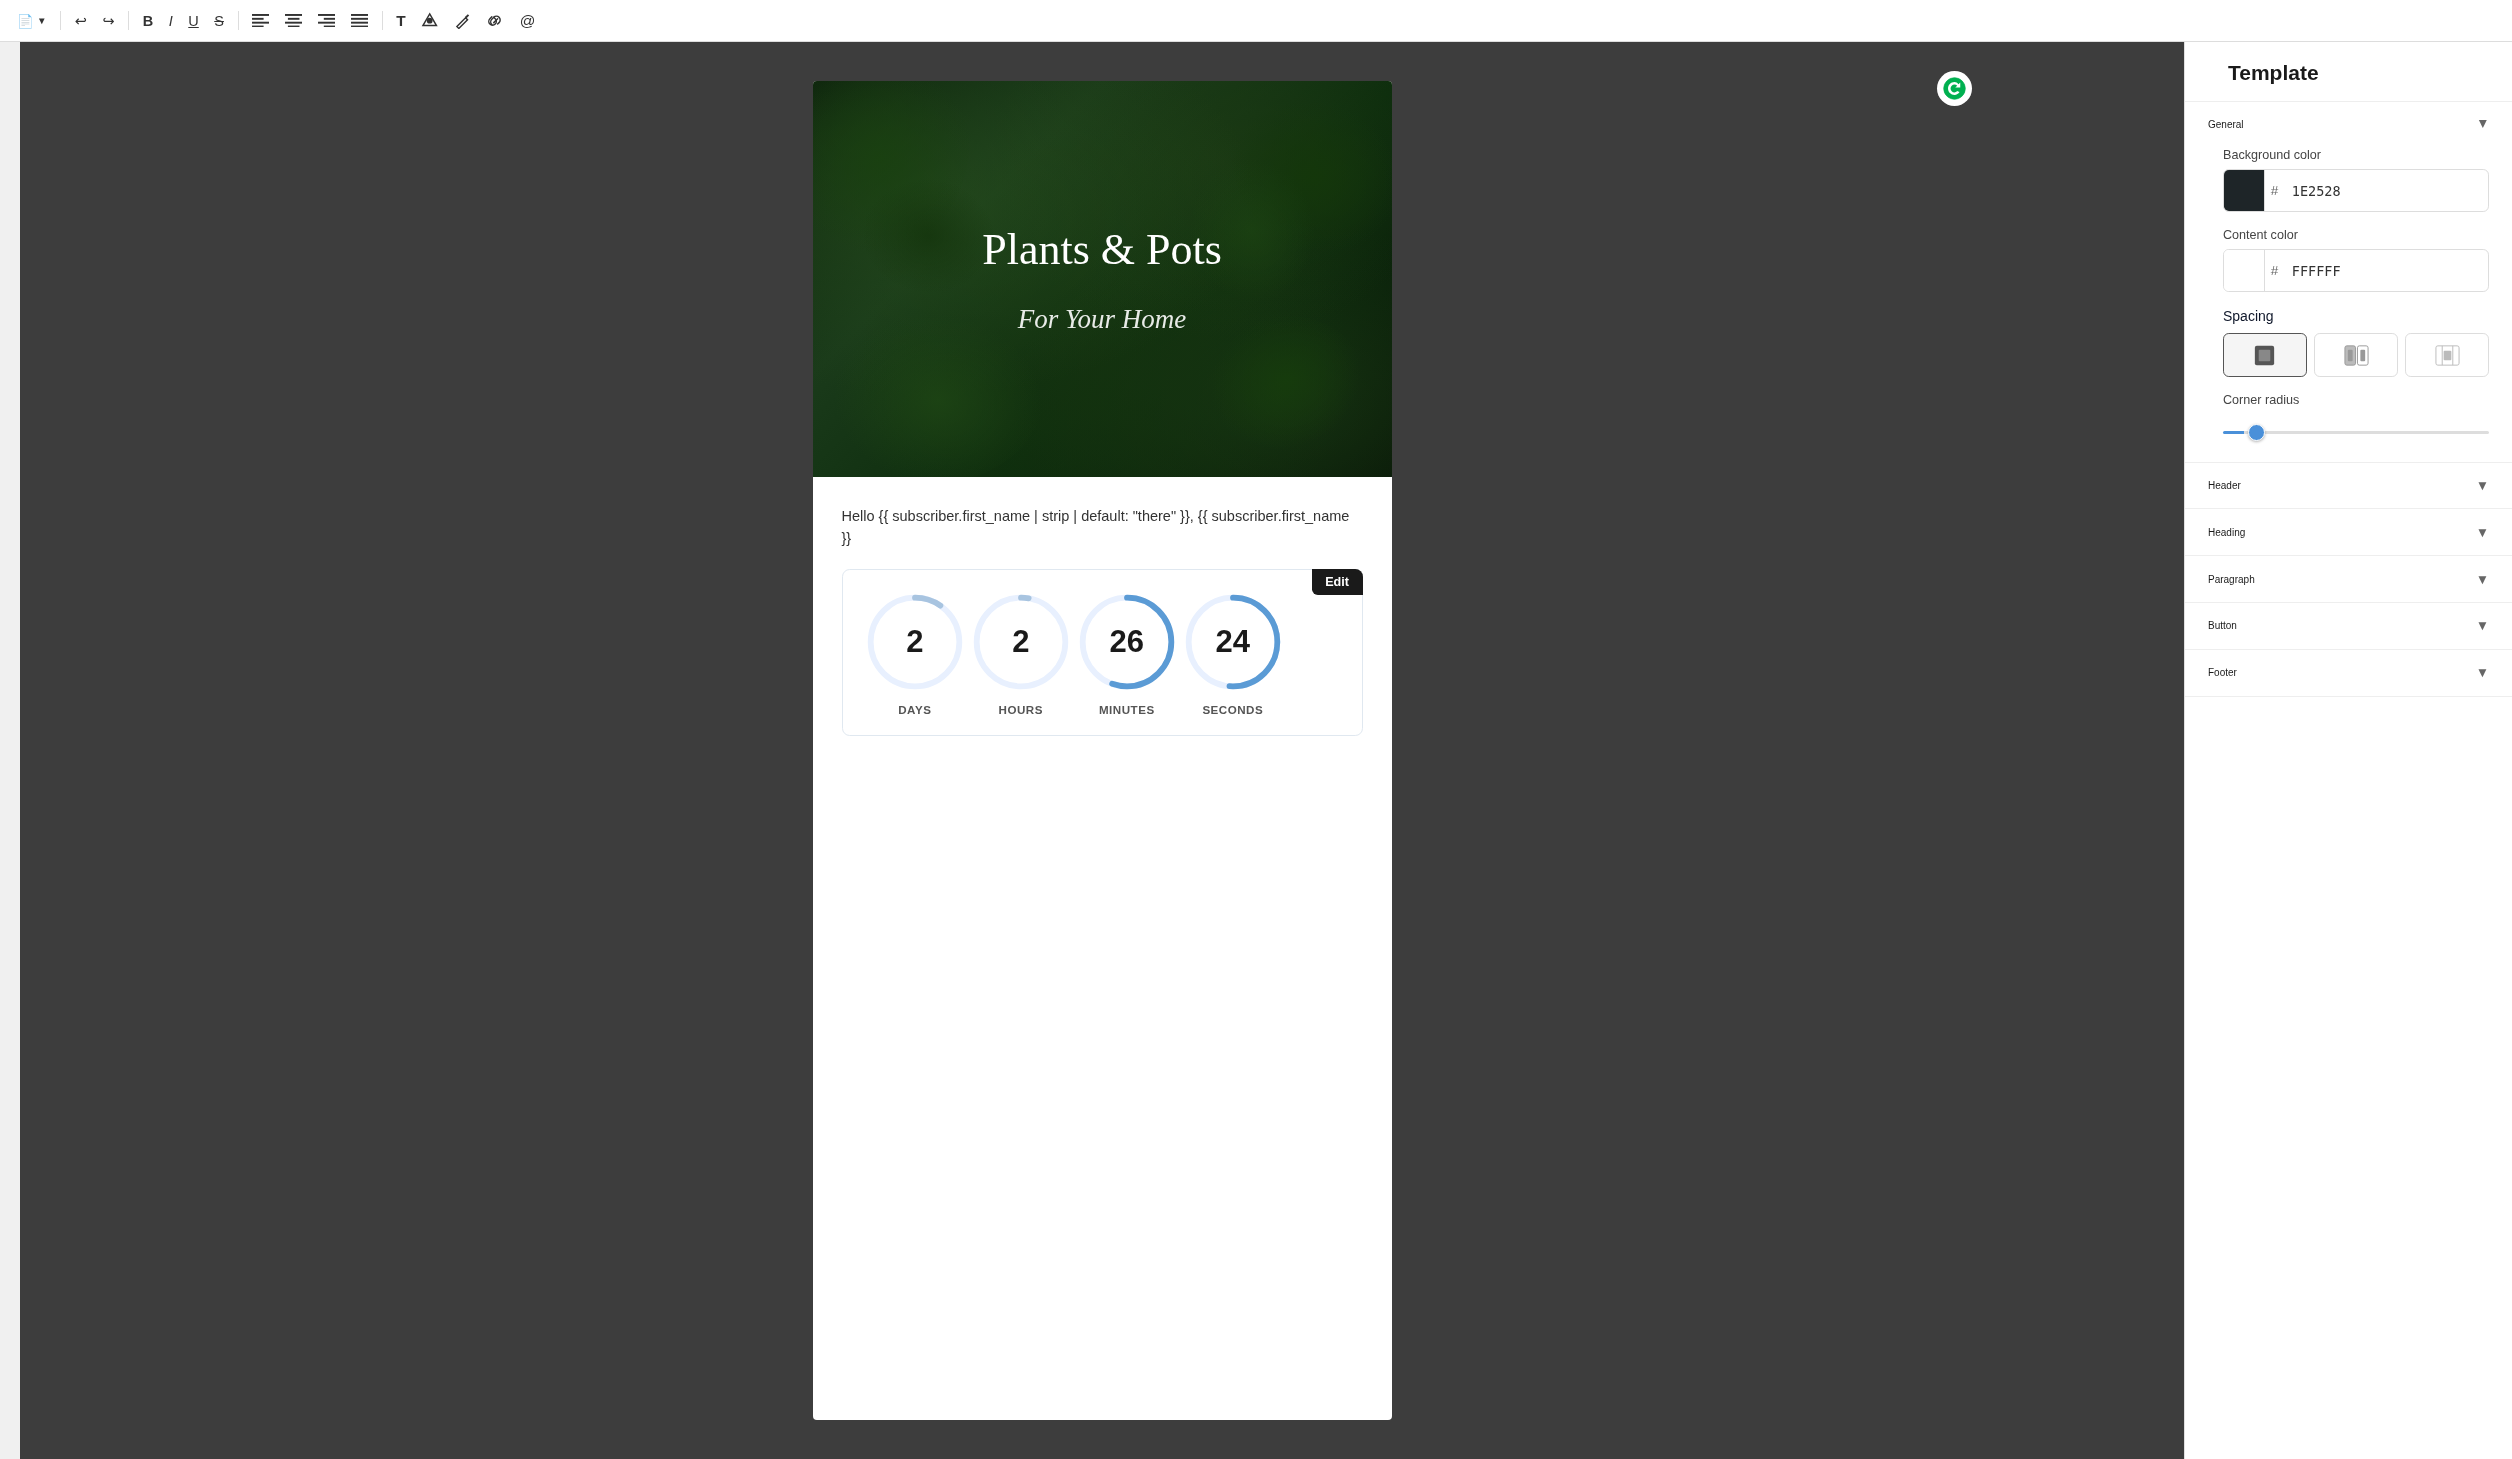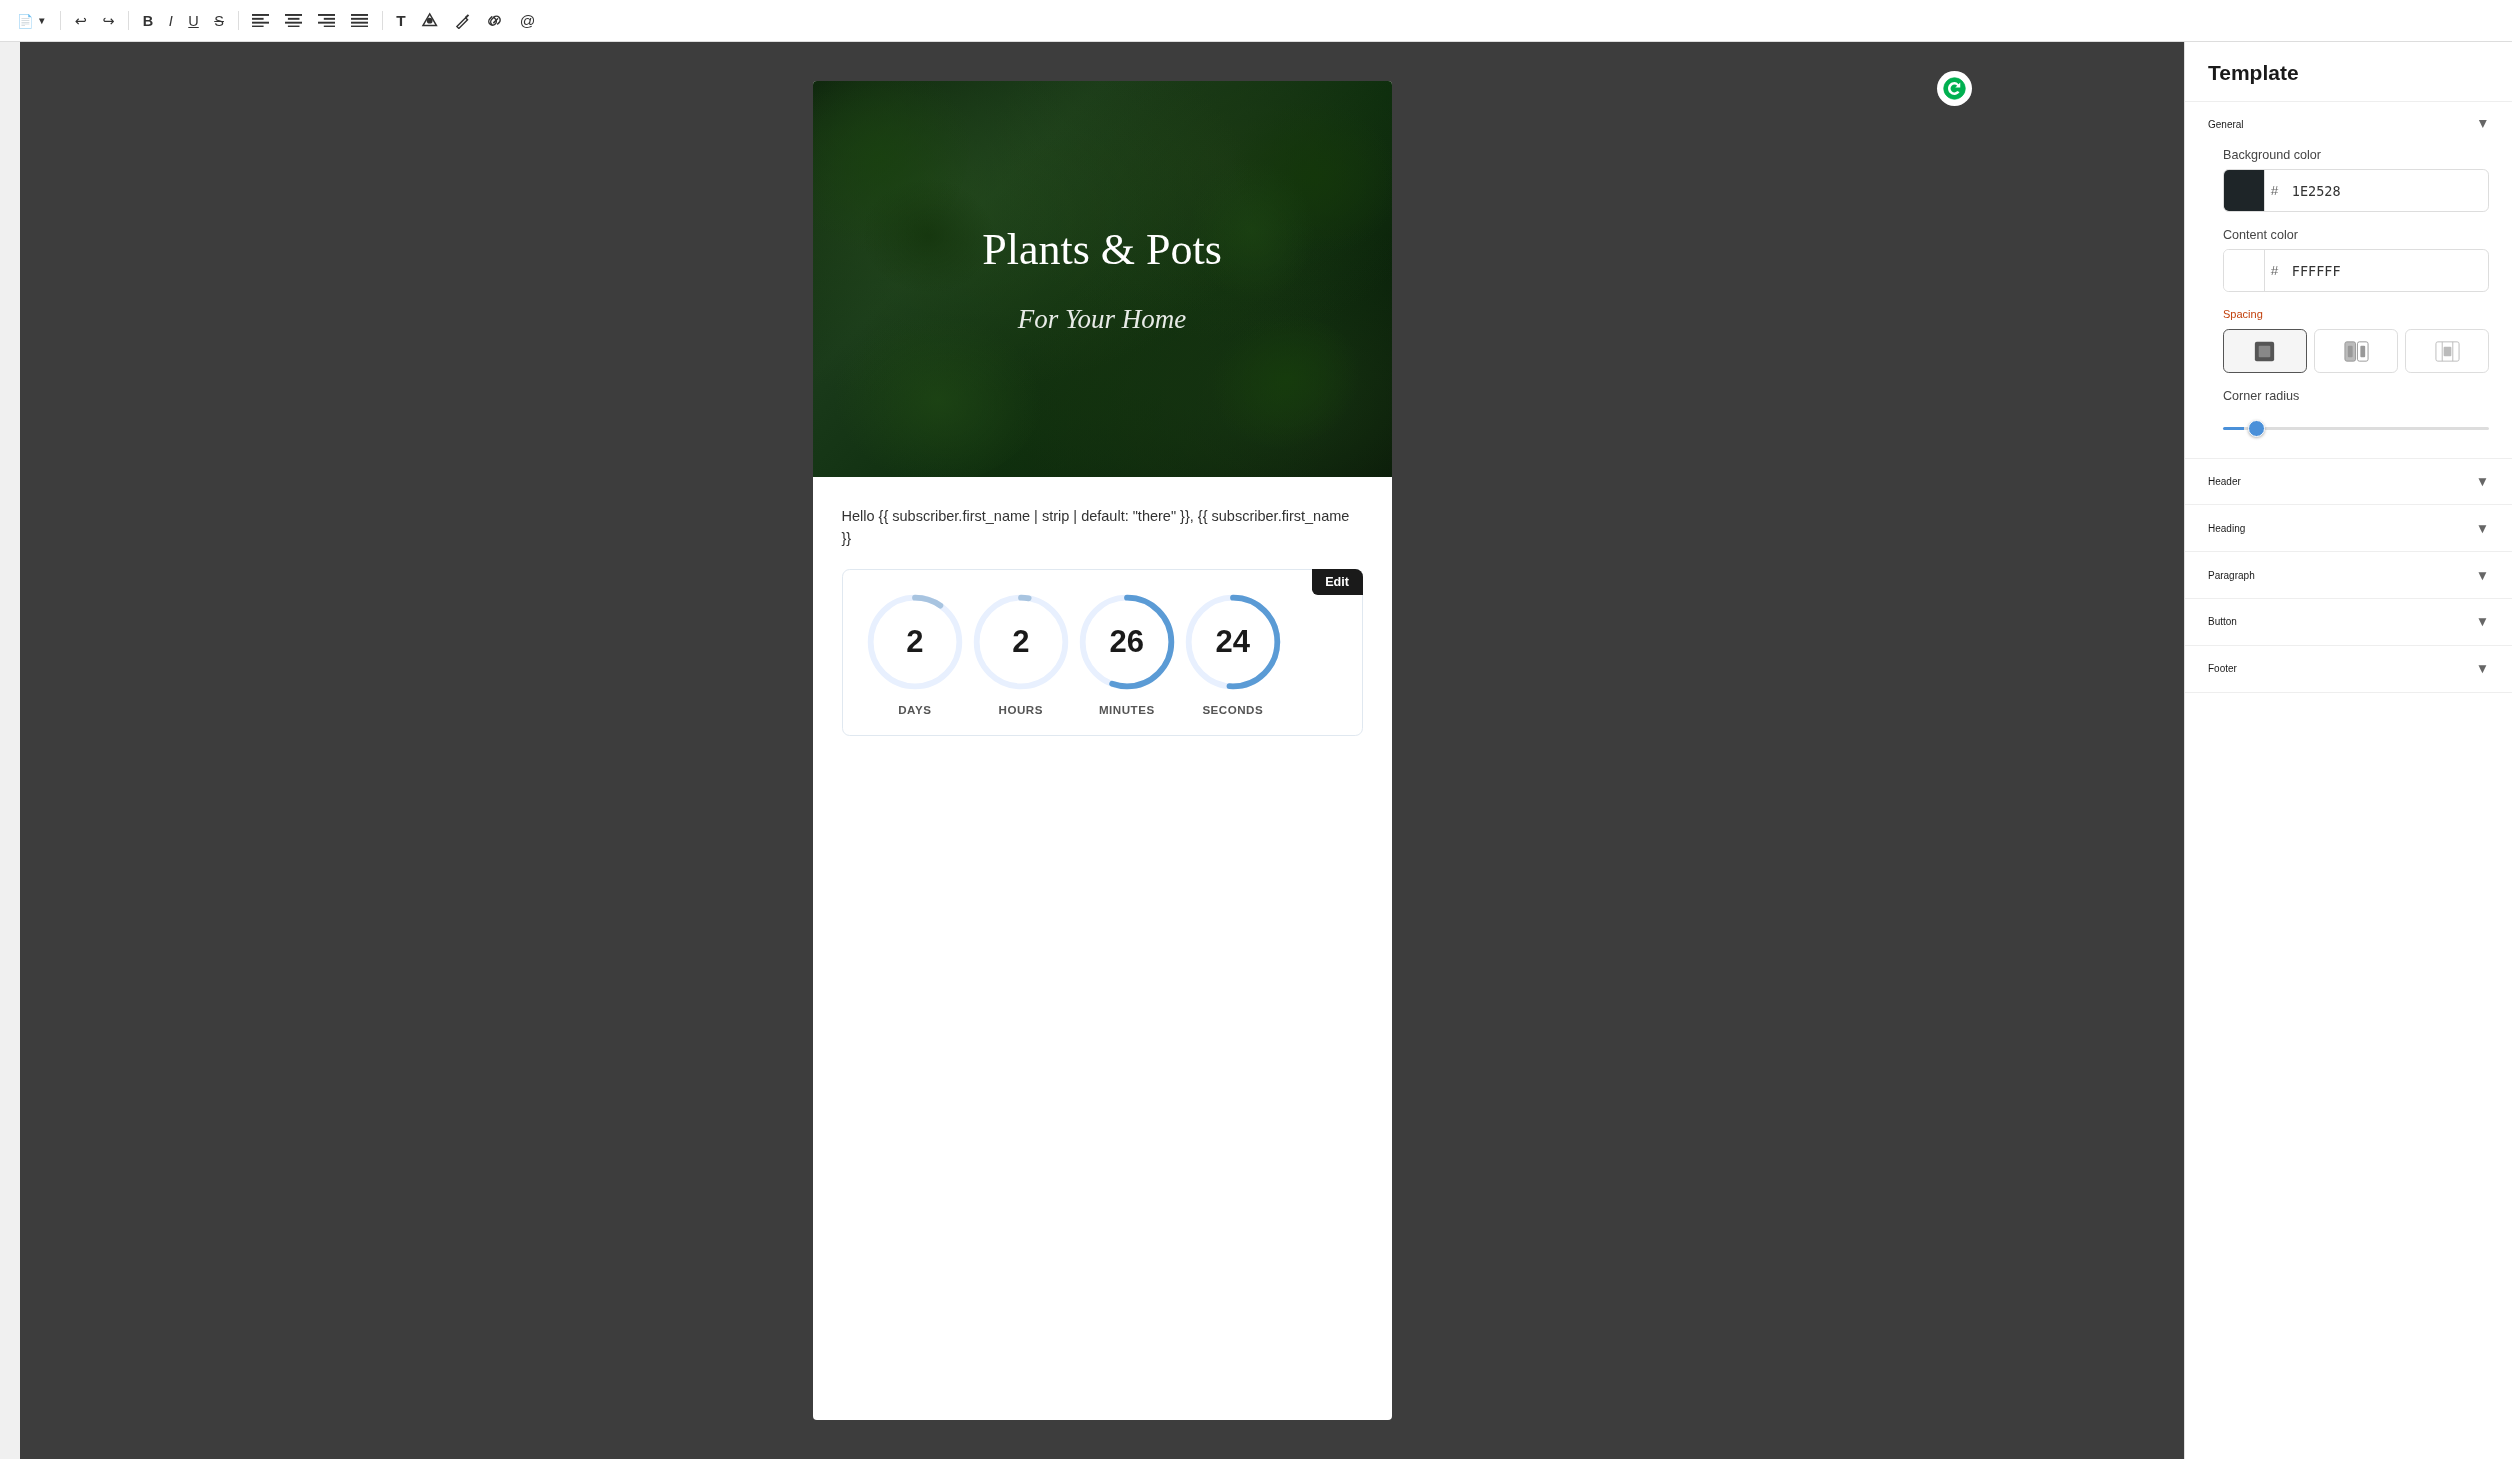--- a/index.html
+++ b/index.html
@@ -218,20 +218,21 @@
 
     
     #panel-header {
       padding: 19.3px 23px 15.4px;
       border-bottom: 1px solid #eee;
     }
     #panel-title {
       font-size: 21px;
       font-weight: 600;
       color: #1a1a1a;
+      margin-left: 20px;
     }
 
     
     .panel-section {
       border-bottom: 1px solid #eee;
     }
     .panel-section-header {
       display: flex;
       align-items: center;
       justify-content: space-between;
@@ -289,22 +290,22 @@
       font-size: 13.5px;
       color: #333;
       font-family: monospace;
       padding: 0 7.7px;
       height: 41px;
       background: transparent;
     }
 
     
     .spacing-label {
-      font-size: 11px;
-      color: #c2410c;
+      font-size: 14px;
+      color: #0f172a;
       margin-bottom: 9.7px;
     }
     .spacing-options {
       display: flex;
       gap: 7.7px;
       margin-bottom: 15.4px;
     }
     .spacing-btn {
       flex: 1;
       height: 44px;

